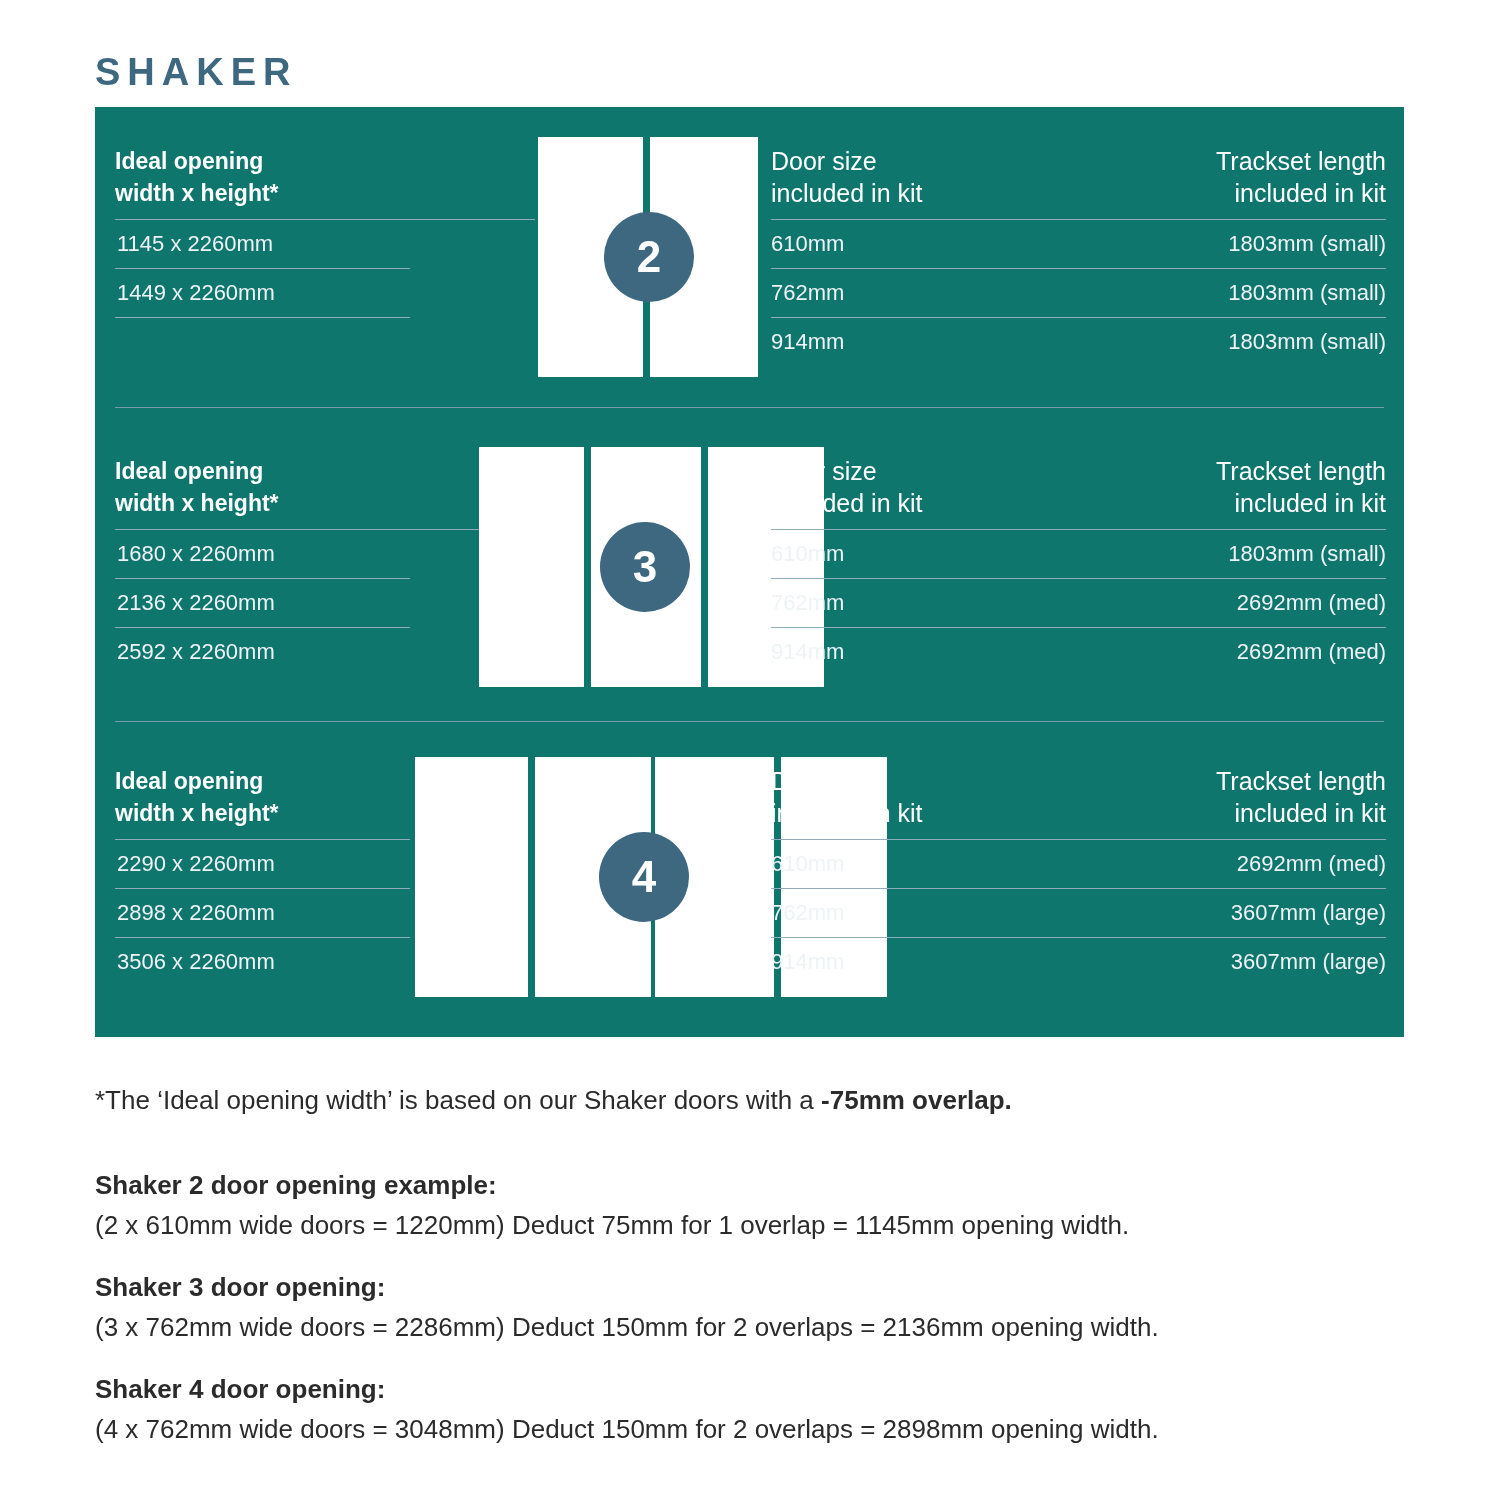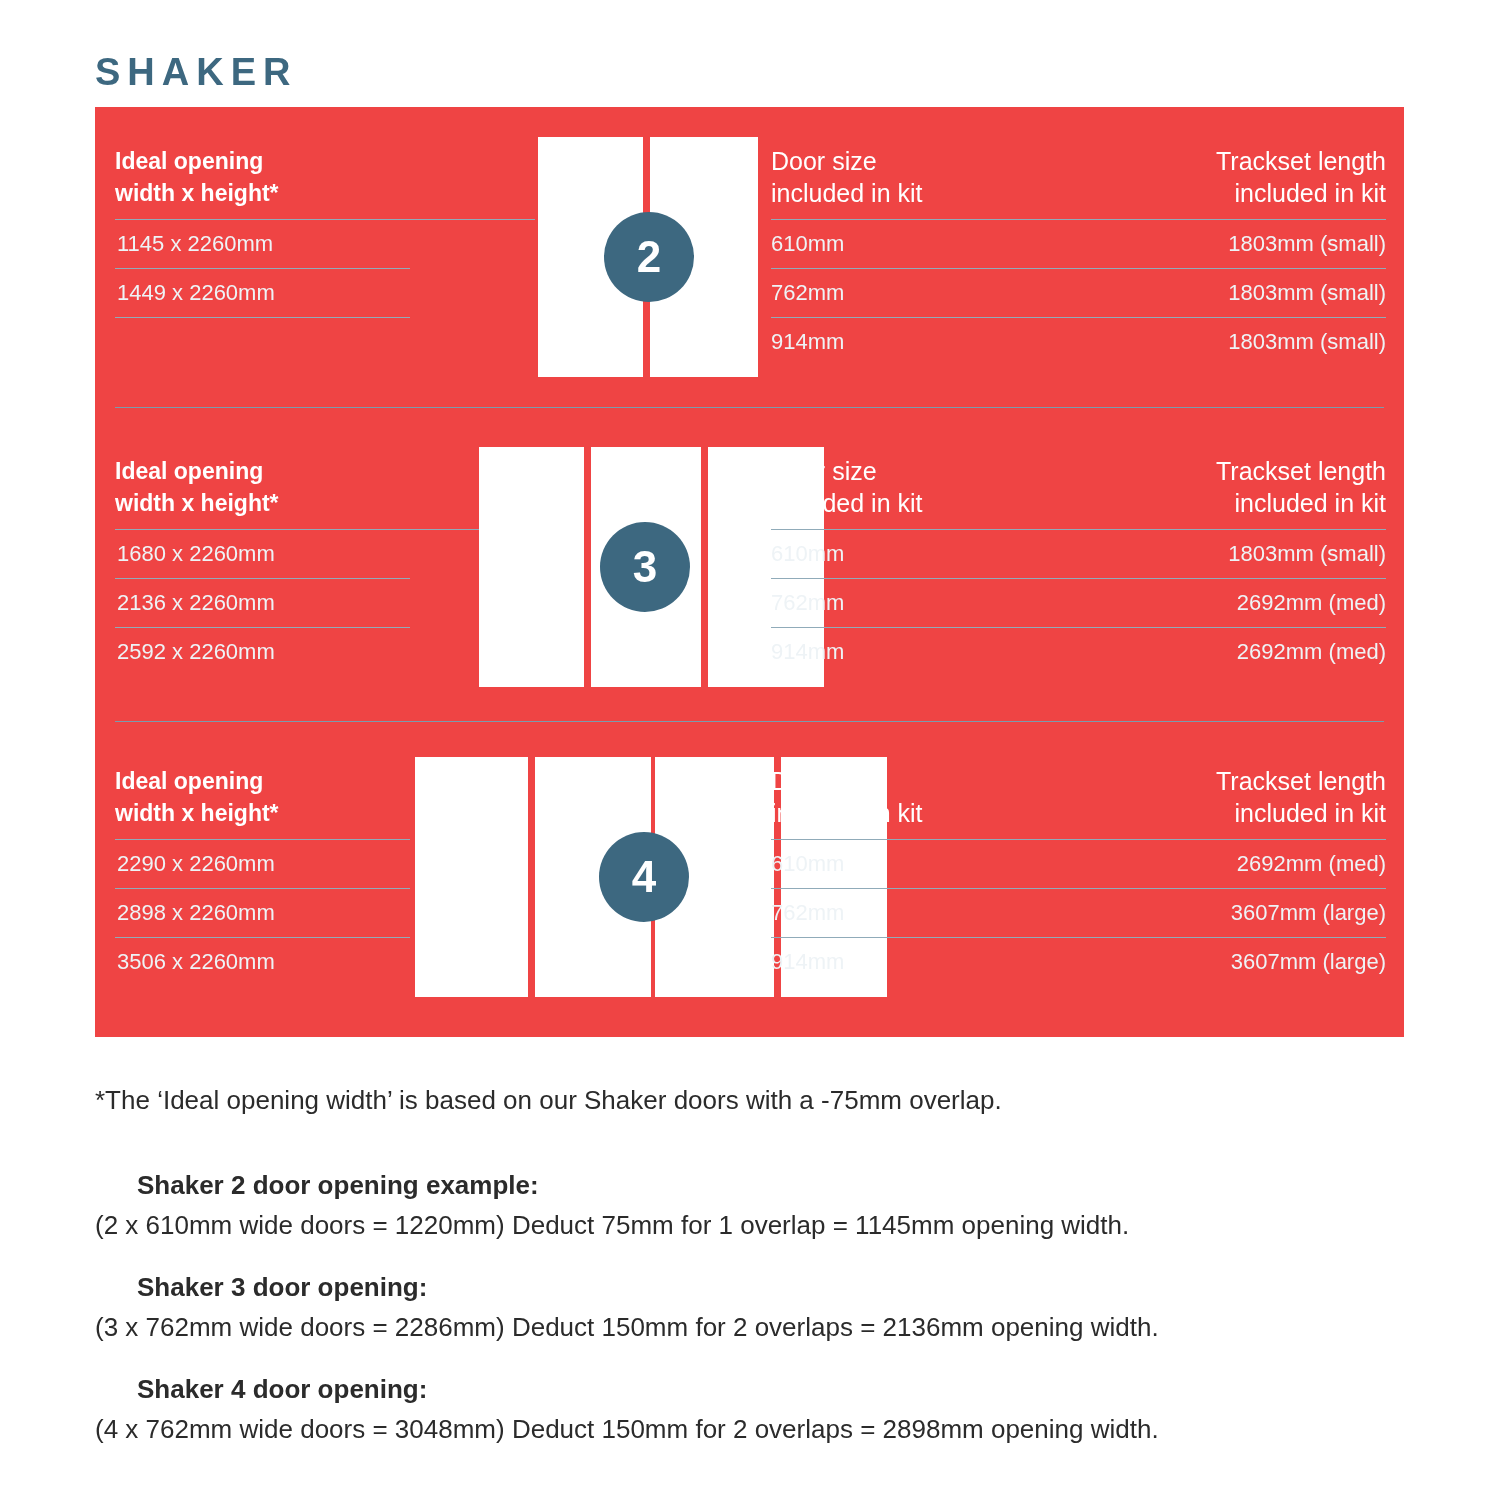--- a/index.html
+++ b/index.html
@@ -31,21 +31,21 @@
     color: #3d6880;
   }
 
   
   .panel {
     position: absolute;
     left: 95px;
     top: 107px;
     width: 1309px;
     height: 930px;
-    background: #ef4444;
+    background: #0f766e;
   }
 
   .block {
     position: absolute;
     left: 0;
     width: 100%;
     height: 300px;
   }
   .block.b1 { top: 0; }
   .block.b2 { top: 310px; }
@@ -167,35 +167,34 @@
   .badge.b-4 { left: 504px; top: 105px; width: 90px; height: 90px; }
 
   
   .footnote {
     position: absolute;
     left: 95px;
     top: 1085px;
     font-size: 26px;
     color: #2b2b2b;
   }
-  .footnote b { font-weight: normal; margin-top: 22px; }
+  .footnote b { font-weight: bold; margin-top: 22px; }
 
   .examples {
     position: absolute;
     left: 95px;
     top: 1165px;
     width: 1320px;
   }
   .example { margin-bottom: 22px; }
   .ex-title {
     font-size: 26px;
     font-weight: bold;
     color: #2b2b2b;
     line-height: 40px;
-    margin-left: 42px;
   }
   .ex-body {
     font-size: 26px;
     color: #2b2b2b;
     line-height: 40px;
   }
 </style>
 </head>
 <body>
 

